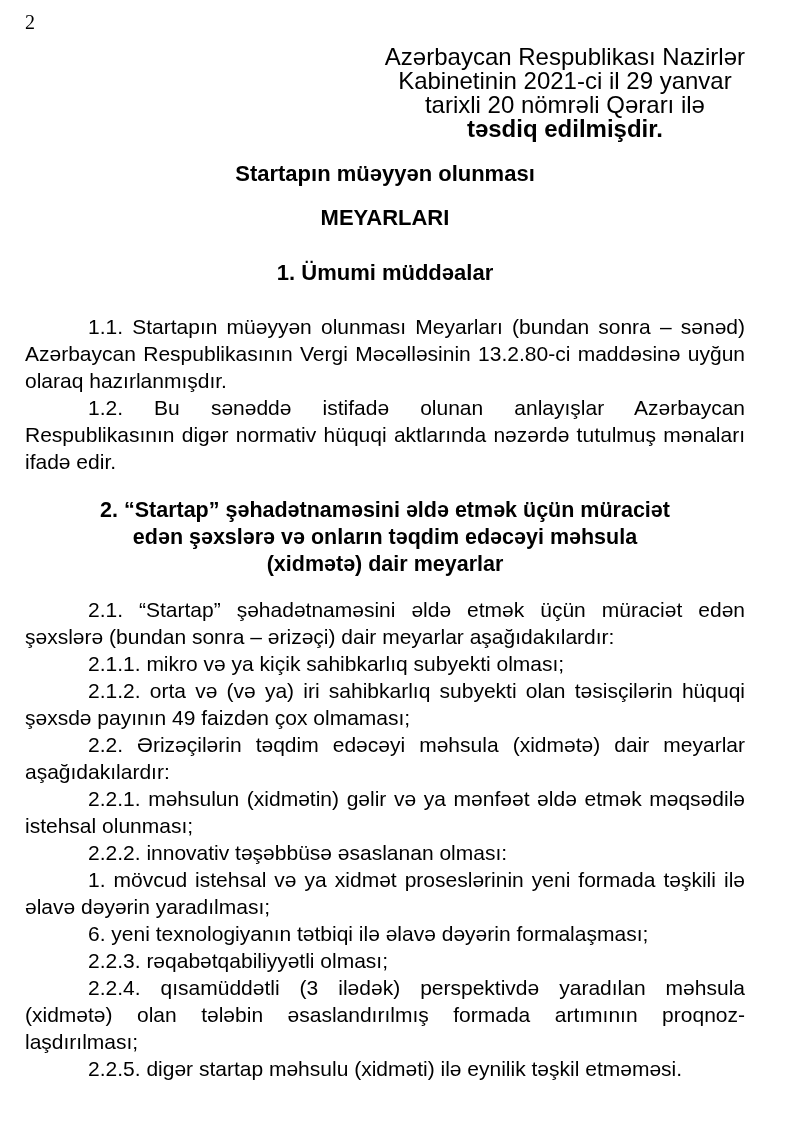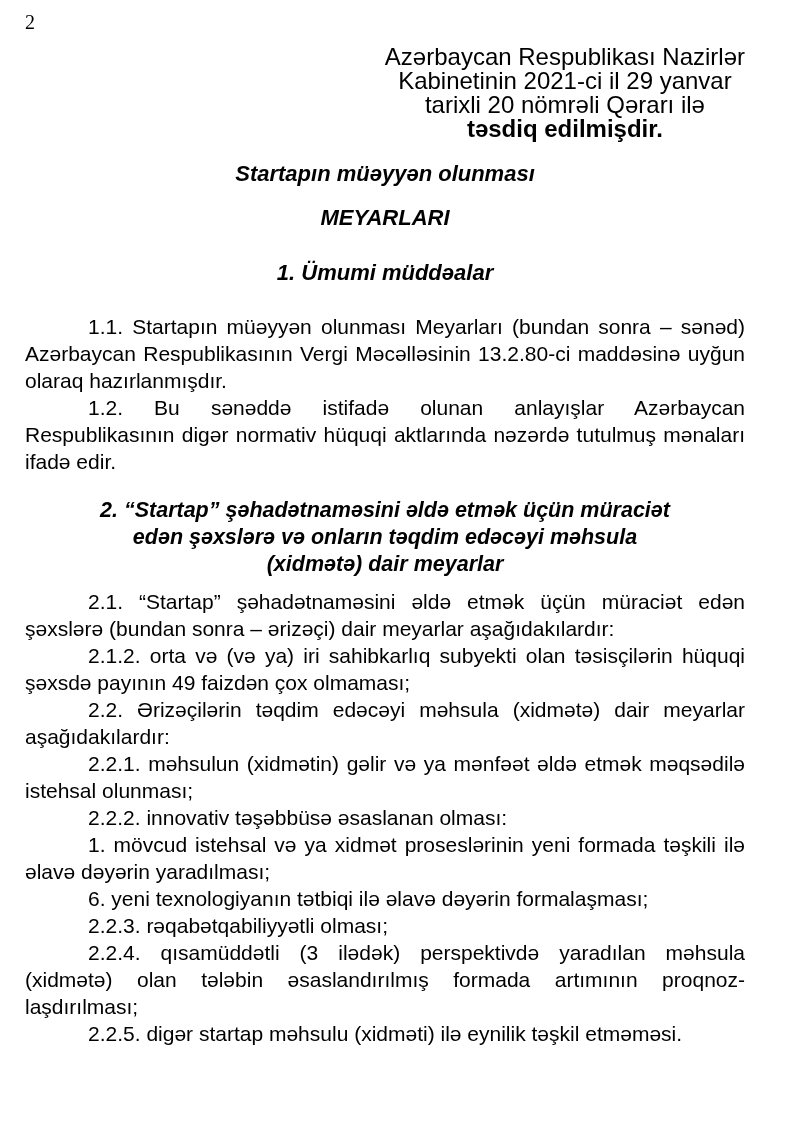--- a/index.html
+++ b/index.html
@@ -33,33 +33,32 @@
     text-align: center;
     font-size: 24px;
     line-height: 24px;
   }
   .approval .sig { font-weight: bold; }
   .heading {
     text-align: center;
     font-weight: bold;
     font-size: 22px;
     line-height: 27px;
-    font-style: italic;
   }
   .title-1 { margin-top: 19px; }
   .title-2 { margin-top: 17px; }
   .sec1-heading { margin-top: 28px; }
   .sec2-heading { margin-top: 22px; font-size: 21.5px; text-align: center; }
   .body-block {
     font-size: 21px;
     line-height: 27px;
     text-align: justify;
   }
   .sec1-body { margin-top: 27px; }
-  .sec2-body { margin-top: 10px; }
+  .sec2-body { margin-top: 18px; }
   .body-block p {
     text-indent: 63px;
     margin: 0;
   }
 </style>
 </head>
 <body>
 
 <div class="page">
 
@@ -84,20 +83,21 @@
   </div>
 
   <div class="heading sec2-heading">
     <div>2. “Startap” şəhadətnaməsini əldə etmək üçün müraciət</div>
     <div>edən şəxslərə və onların təqdim edəcəyi məhsula</div>
     <div>(xidmətə) dair meyarlar</div>
   </div>
 
   <div class="body-block sec2-body">
     <p>2.1. “Startap” şəhadətnaməsini əldə etmək üçün müraciət edən şəxslərə (bundan sonra – ərizəçi) dair meyarlar aşağıdakılardır:</p>
+    <p>2.1.1. mikro və ya kiçik sahibkarlıq subyekti olması;</p>
     <p>2.1.2. orta və (və ya) iri sahibkarlıq subyekti olan təsisçilərin hüquqi şəxsdə payının 49 faizdən çox olmaması;</p>
     <p>2.2. Ərizəçilərin təqdim edəcəyi məhsula (xidmətə) dair meyarlar aşağıdakılardır:</p>
     <p>2.2.1. məhsulun (xidmətin) gəlir və ya mənfəət əldə etmək məqsədilə istehsal olunması;</p>
     <p>2.2.2. innovativ təşəbbüsə əsaslanan olması:</p>
     <p>1. mövcud istehsal və ya xidmət proseslərinin yeni formada təşkili ilə əlavə dəyərin yaradılması;</p>
     <p>6. yeni texnologiyanın tətbiqi ilə əlavə dəyərin formalaşması;</p>
     <p>2.2.3. rəqabətqabiliyyətli olması;</p>
     <p>2.2.4. qısamüddətli (3 ilədək) perspektivdə yaradılan məhsula (xidmətə) olan tələbin əsaslandırılmış formada artımının proqnoz-laşdırılması;</p>
     <p>2.2.5. digər startap məhsulu (xidməti) ilə eynilik təşkil etməməsi.</p>
   </div>

